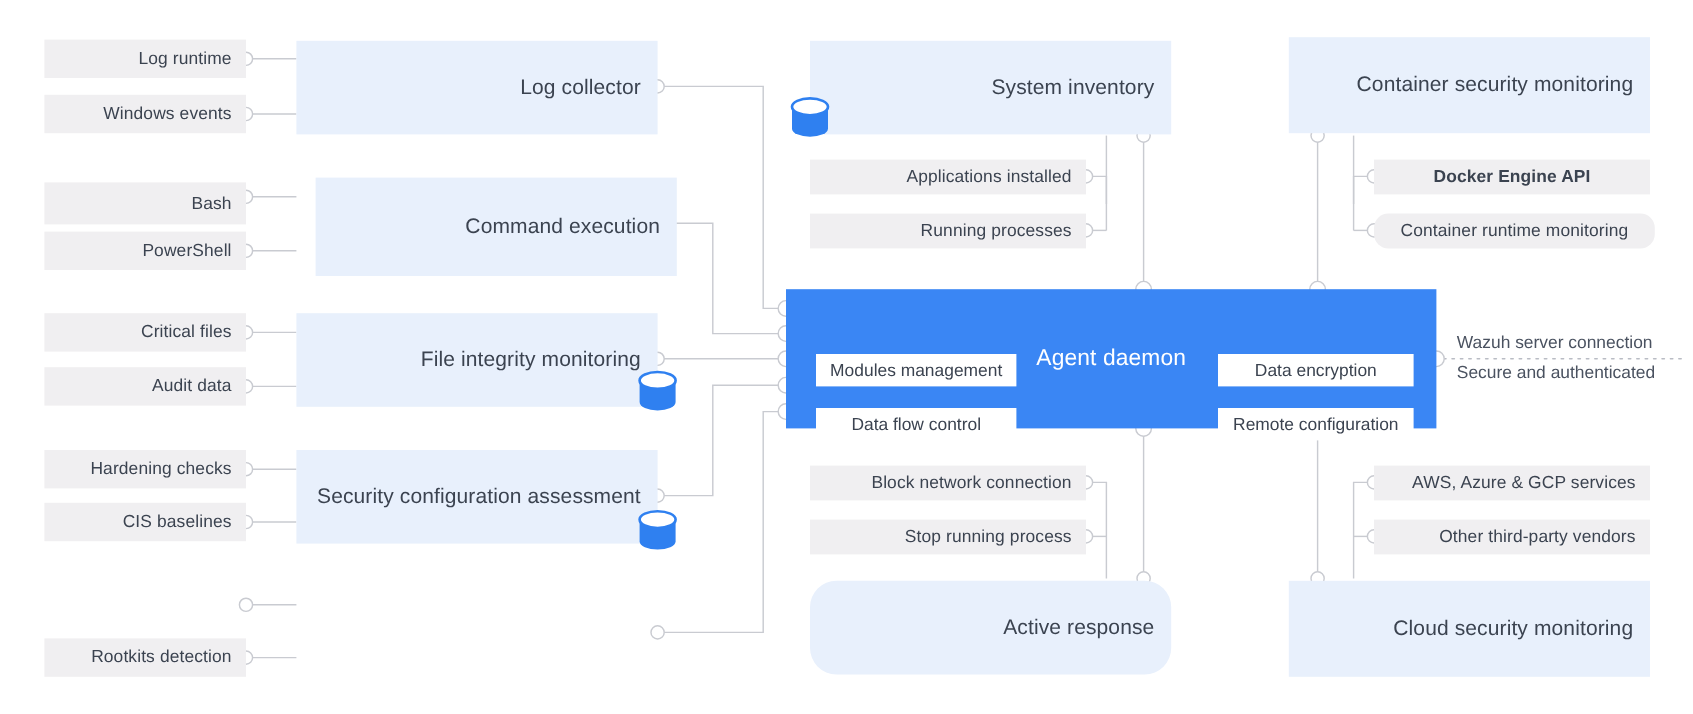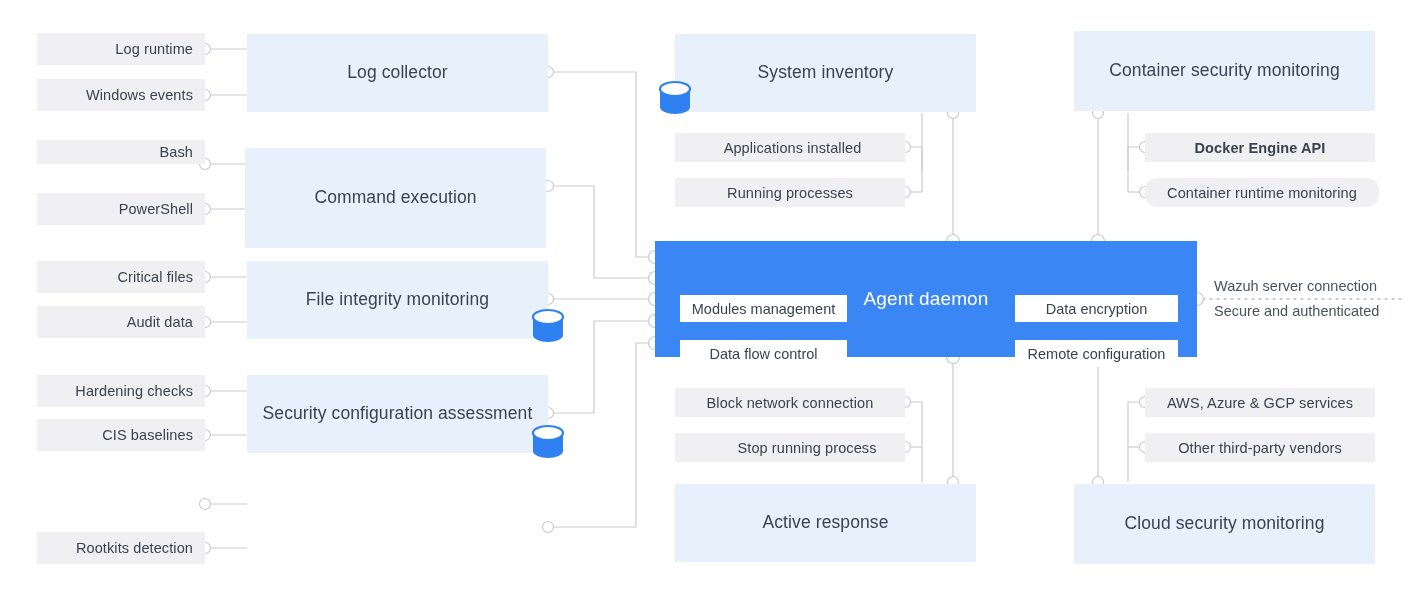--- a/index.html
+++ b/index.html
@@ -18,21 +18,21 @@
     position:absolute;
     left:0; top:0;
     width:1411px; height:595px;
     pointer-events:none;
   }
   .node{
     position:absolute;
     box-sizing:border-box;
     display:flex;
     align-items:center;
-    justify-content:center;
+    justify-content:flex-end;
     text-align:center;
   }
   
   .panel{
     background:#e8f0fc;
     color:#3b4350;
     font-size:17.5px;
     letter-spacing:.1px;
     line-height:1.25;
     padding:0 14px;
@@ -191,21 +191,21 @@
     </g>
   </svg>
 
   <div class="node pill right-al" style="left:37px;top:33px;width:168px;height:32px;">
     <span>Log runtime</span>
   </div>
   <div class="node pill right-al" style="left:37px;top:79px;width:168px;height:32px;">
     <span>Windows events</span>
   </div>
 
-  <div class="node pill right-al" style="left:37px;top:140px;width:168px;height:24px;">
+  <div class="node pill right-al" style="left:37px;top:152px;width:168px;height:35px;">
     <span>Bash</span>
   </div>
   <div class="node pill right-al" style="left:37px;top:193px;width:168px;height:32px;">
     <span>PowerShell</span>
   </div>
 
   <div class="node pill right-al" style="left:37px;top:261px;width:168px;height:32px;">
     <span>Critical files</span>
   </div>
   <div class="node pill right-al" style="left:37px;top:306px;width:168px;height:32px;">
@@ -219,21 +219,21 @@
     <span>CIS baselines</span>
   </div>
 
   <div class="node pill right-al" style="left:37px;top:532px;width:168px;height:32px;">
     <span>Rootkits detection</span>
   </div>
 
   <div class="node panel" style="left:247px;top:34px;width:301px;height:78px;">
     <span>Log collector</span>
   </div>
-  <div class="node panel" style="left:245px;top:148px;width:301px;height:100px;">
+  <div class="node panel" style="left:263px;top:148px;width:301px;height:82px;">
     <span>Command execution</span>
   </div>
   <div class="node panel" style="left:247px;top:261px;width:301px;height:78px;">
     <span>File integrity monitoring</span>
   </div>
   <div class="node panel" style="left:247px;top:375px;width:301px;height:78px;">
     <span>Security configuration assessment</span>
   </div>
 
   <div class="node panel" style="left:675px;top:34px;width:301px;height:78px;">
@@ -245,21 +245,21 @@
   <div class="node pill" style="left:675px;top:178px;width:230px;height:29px;">
     <span>Running processes</span>
   </div>
 
   <div class="node pill" style="left:675px;top:388px;width:230px;height:29px;">
     <span>Block network connection</span>
   </div>
   <div class="node pill" style="left:675px;top:433px;width:230px;height:29px;padding-left:46px;">
     <span>Stop running process</span>
   </div>
-  <div class="node panel" style="left:675px;top:484px;width:301px;height:78px;">
+  <div class="node panel" style="left:675px;top:484px;width:301px;height:78px;border-radius:22px;">
     <span>Active response</span>
   </div>
 
   <div class="node panel" style="left:1074px;top:31px;width:301px;height:80px;">
     <span>Container security monitoring</span>
   </div>
   <div class="node pill left-al" style="left:1145px;top:133px;width:230px;height:29px;justify-content:center;font-weight:bold;">
     <span>Docker Engine API</span>
   </div>
   <div class="node pill left-al" style="left:1145px;top:178px;width:234px;height:29px;justify-content:center;border-radius:12px;">

